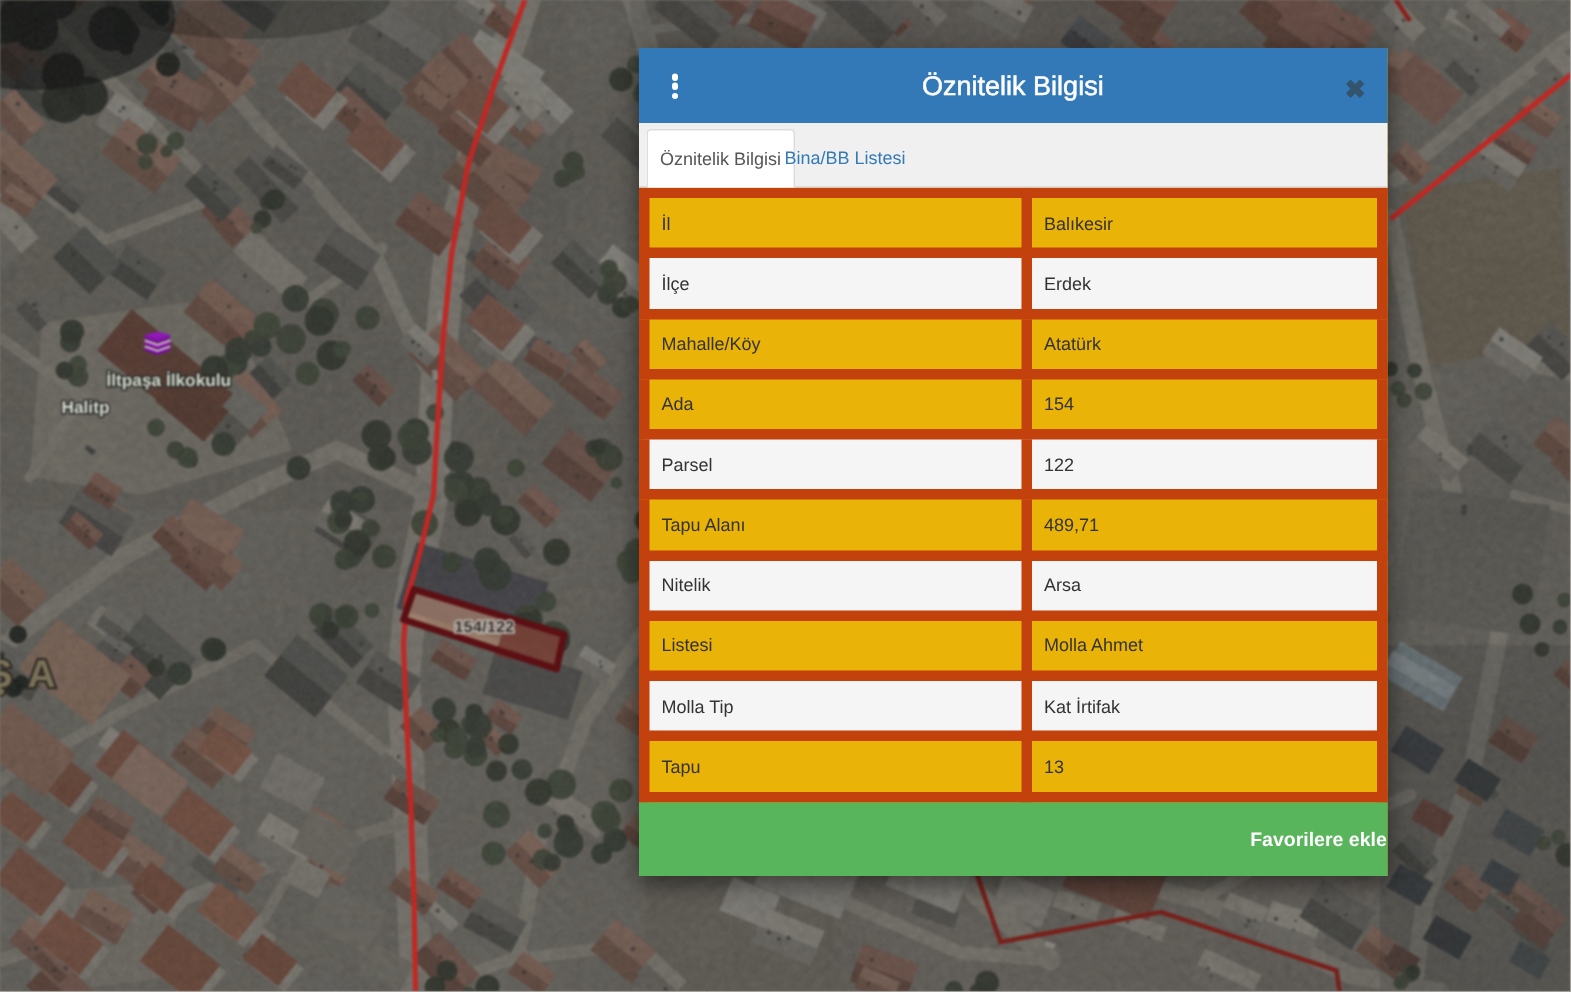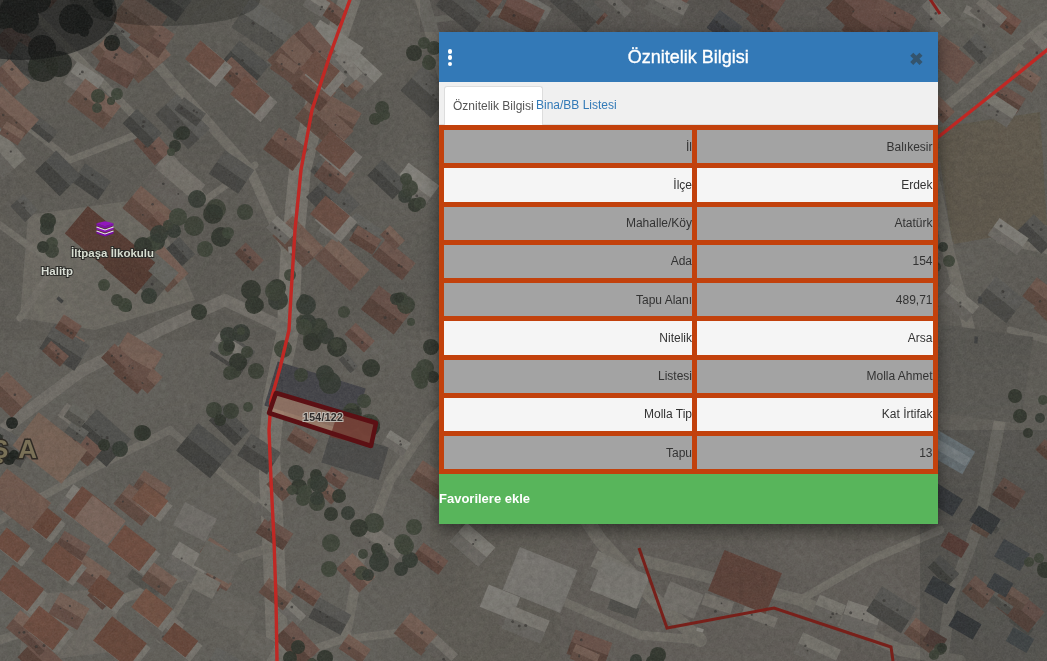--- a/index.html
+++ b/index.html
@@ -1,39 +1,39 @@
 <!DOCTYPE html>
 <html lang="tr"><head>
 <meta charset="utf-8">
 <title>Öznitelik Bilgisi</title>
 <style>
   html,body { margin:0; padding:0; width:1047px; height:661px; overflow:hidden;
     font-family:"Liberation Sans", sans-serif; }
   .stage { position:relative; width:1047px; height:661px; overflow:hidden; background:#7b766f; }
   .dialog { position:absolute; left:426px; top:32px; width:498.5px;
-    background:#a3a3a3; box-shadow:0 5px 15px rgba(0,0,0,.5);margin-left:13px; }
+    background:#eab308; box-shadow:0 5px 15px rgba(0,0,0,.5); }
   .hdr { position:relative; height:50px; background:#3379b7; }
   .hdr .title { position:absolute; left:0; right:0; top:0; height:50px; line-height:51px;
     text-align:center; color:#fff; font-size:18px; -webkit-text-stroke:0.35px #fff; }
   .dots { position:absolute; left:447.7px; top:49.2px; width:10px; }
   .dots i { display:block; width:4.6px; height:4.6px; border-radius:50%; background:#fff; margin:0 0 1.6px 0; }
   .close { position:absolute; right:14px; top:0; height:50px; line-height:55px; color:#34546d;
     font-size:17px; font-weight:bold; }
   .tabs { position:relative; height:42px; background:#f0f0f0; border-bottom:1px solid #ddd; }
   .tab-active { position:absolute; left:5px; top:4px; height:38px; background:#fff;
     border:1px solid #ddd; border-bottom:none; border-radius:3px 3px 0 0; line-height:39px;
     padding:0 8px; font-size:12px; color:#555; }
   .tab-2 { position:absolute; left:97px; top:4px; height:38px; line-height:39px; padding:0 0;
     font-size:12px; color:#337ab7; }
   table.info { border-collapse:collapse; width:498.5px; table-layout:fixed; font-size:12px; color:#333; }
-  table.info td { border:5px solid #c2410c; height:33.27px; padding:0 0 0 8px; vertical-align:middle;text-align:right; }
+  table.info td { border:7px solid #c2410c; height:33.27px; padding:0 0 0 8px; vertical-align:middle; }
   table.info td.k { width:240px; }
   tr.alt td { background:#f5f5f5; }
   .fav { height:49.5px; background:#58b55b; color:#fff; font-size:13px; font-weight:bold;
-    text-align:left; line-height:49.5px; }
+    text-align:right; line-height:49.5px; }
 </style>
 </head>
 <body>
 <div class="stage">
 <svg width="1047" height="661" viewBox="0 0 1047 661" style="position:absolute;top:0;left:0;filter:blur(0.6px)">
       <rect width="1047" height="661" fill="#807b73"></rect>
 <rect x="0" y="0" width="380" height="340" fill="#7b766e"></rect>
 <rect x="380" y="0" width="680" height="340" fill="#7d7870"></rect>
 <rect x="0" y="340" width="430" height="321" fill="#827d75"></rect>
 <rect x="430" y="340" width="620" height="321" fill="#7d776e"></rect>
@@ -1357,20 +1357,24 @@
             <td class="v">Erdek</td>
           </tr>
 <tr>
             <td class="k">Mahalle/Köy</td>
             <td class="v">Atatürk</td>
           </tr>
 <tr>
             <td class="k">Ada</td>
             <td class="v">154</td>
           </tr>
+<tr class="alt">
+            <td class="k">Parsel</td>
+            <td class="v">122</td>
+          </tr>
 <tr>
             <td class="k">Tapu Alanı</td>
             <td class="v">489,71</td>
           </tr>
 <tr class="alt">
             <td class="k">Nitelik</td>
             <td class="v">Arsa</td>
           </tr>
 <tr>
             <td class="k">Listesi</td>

